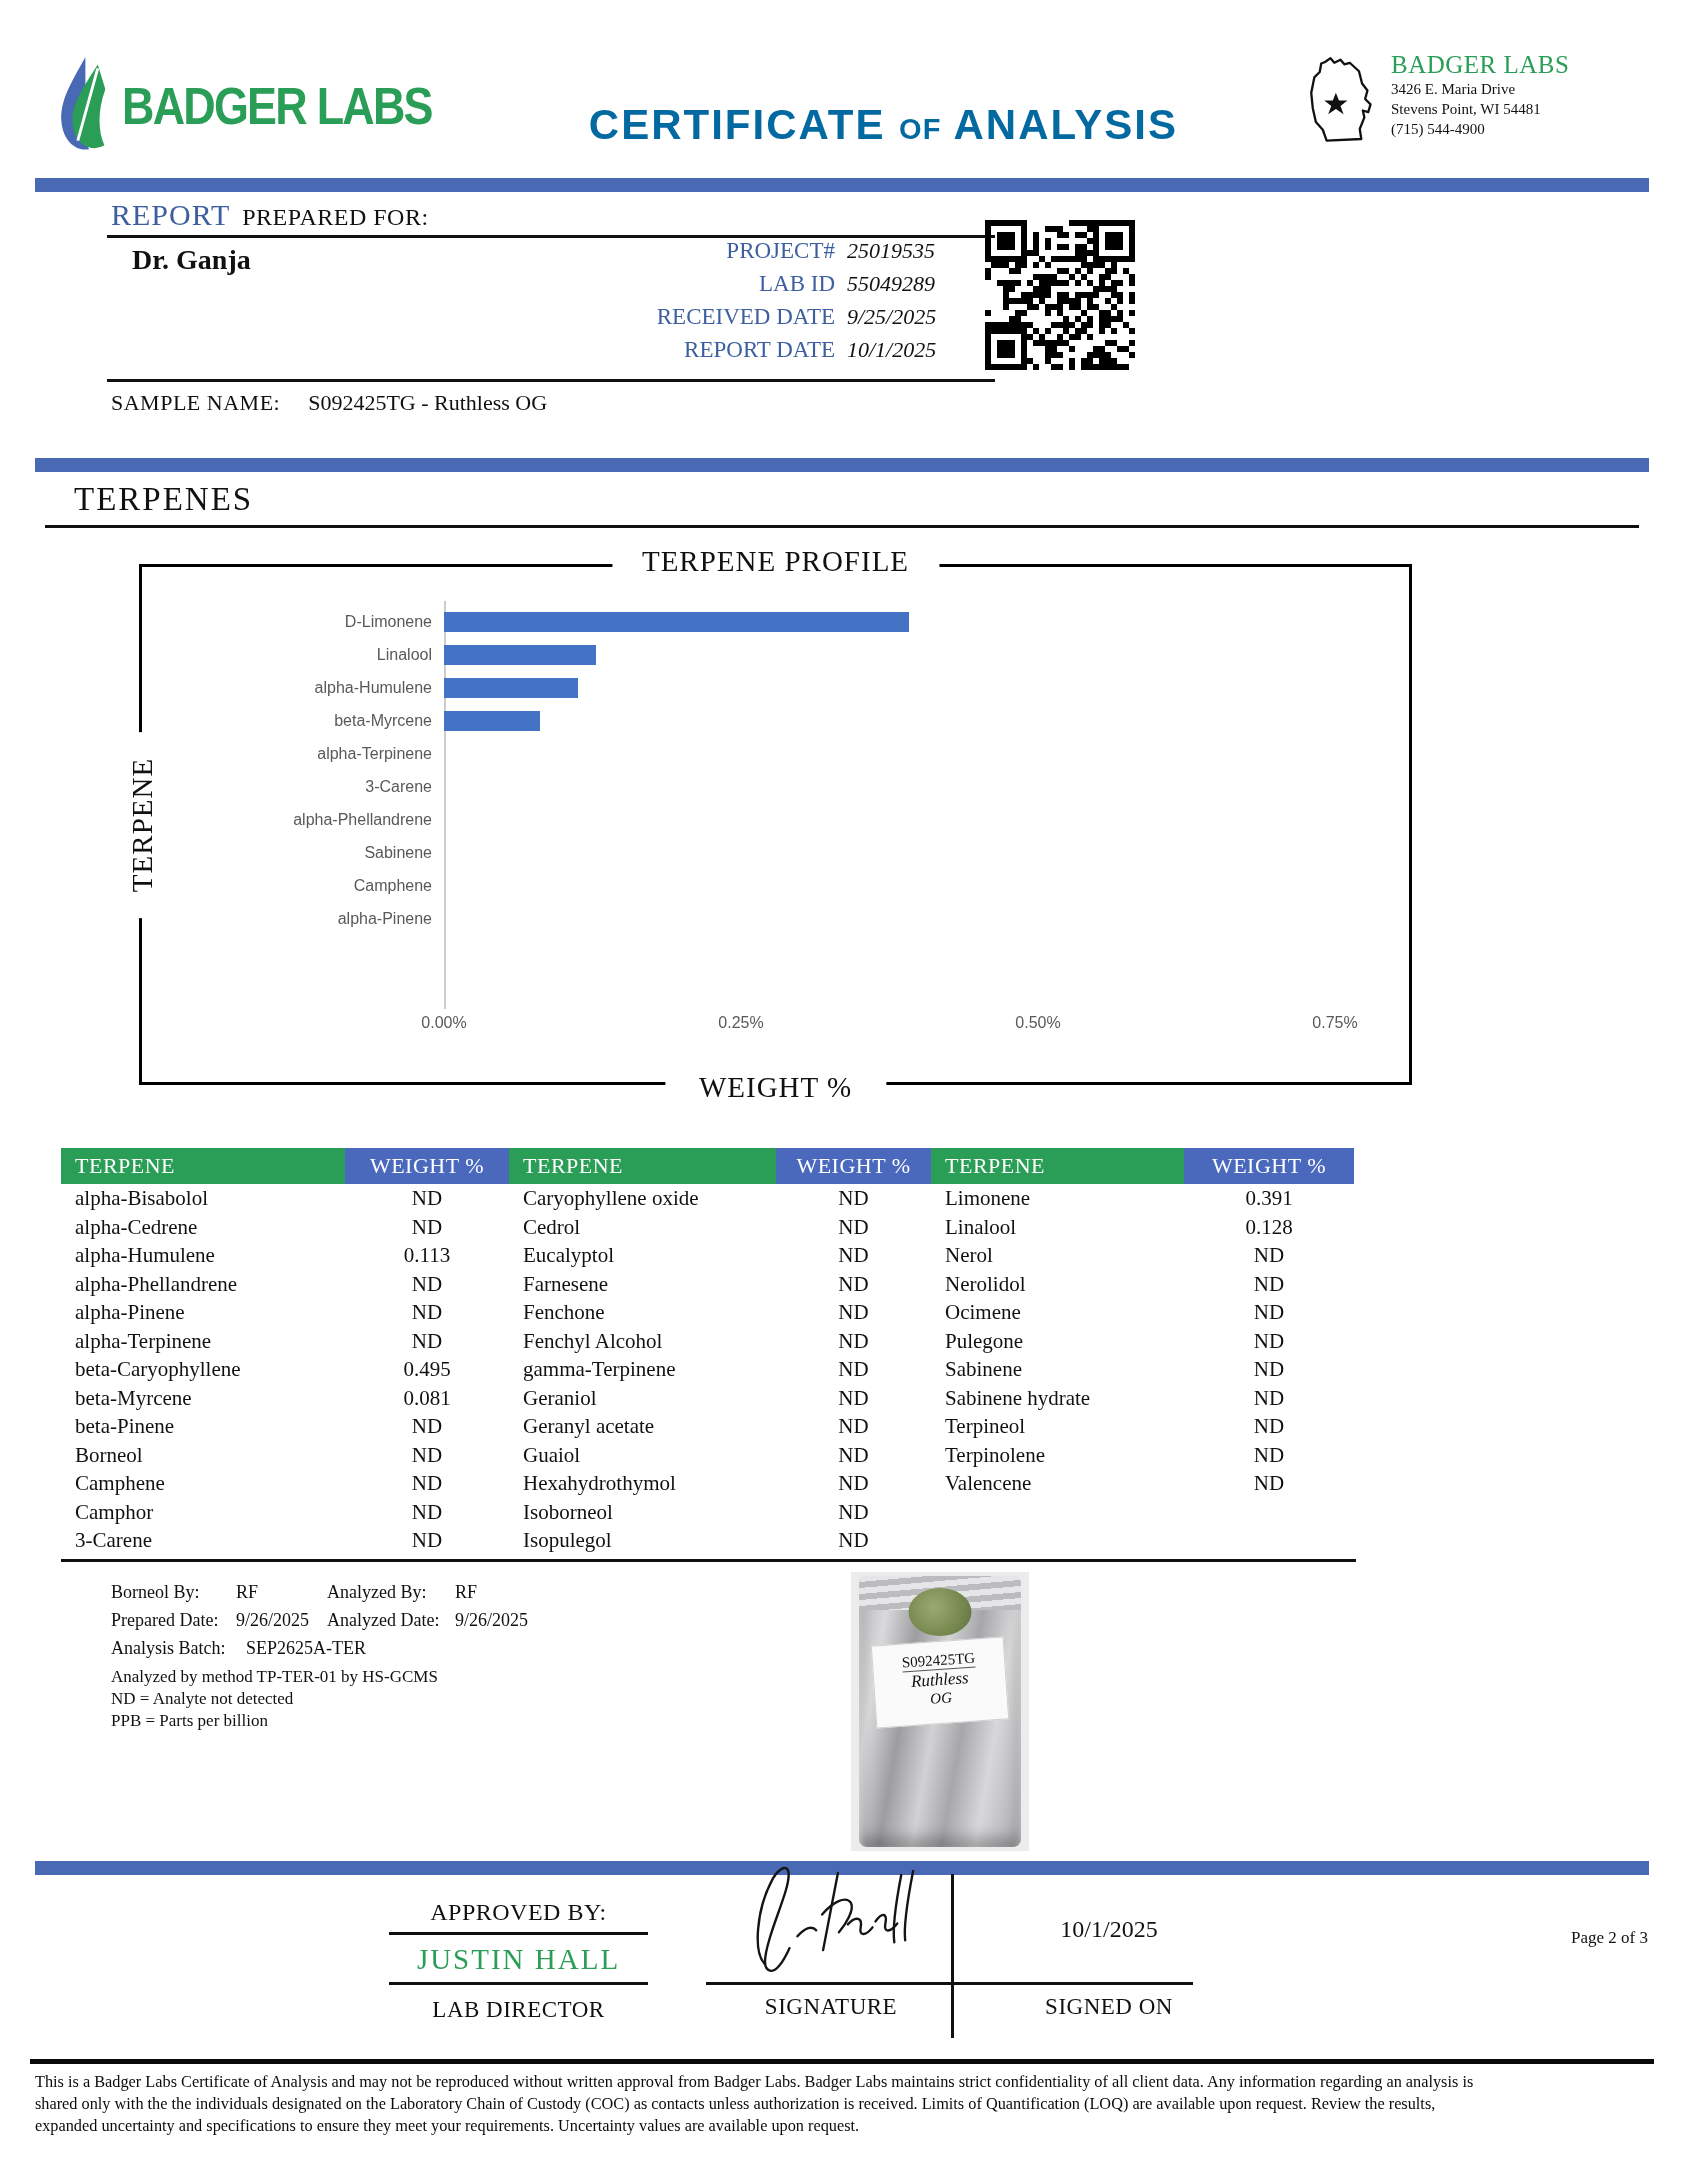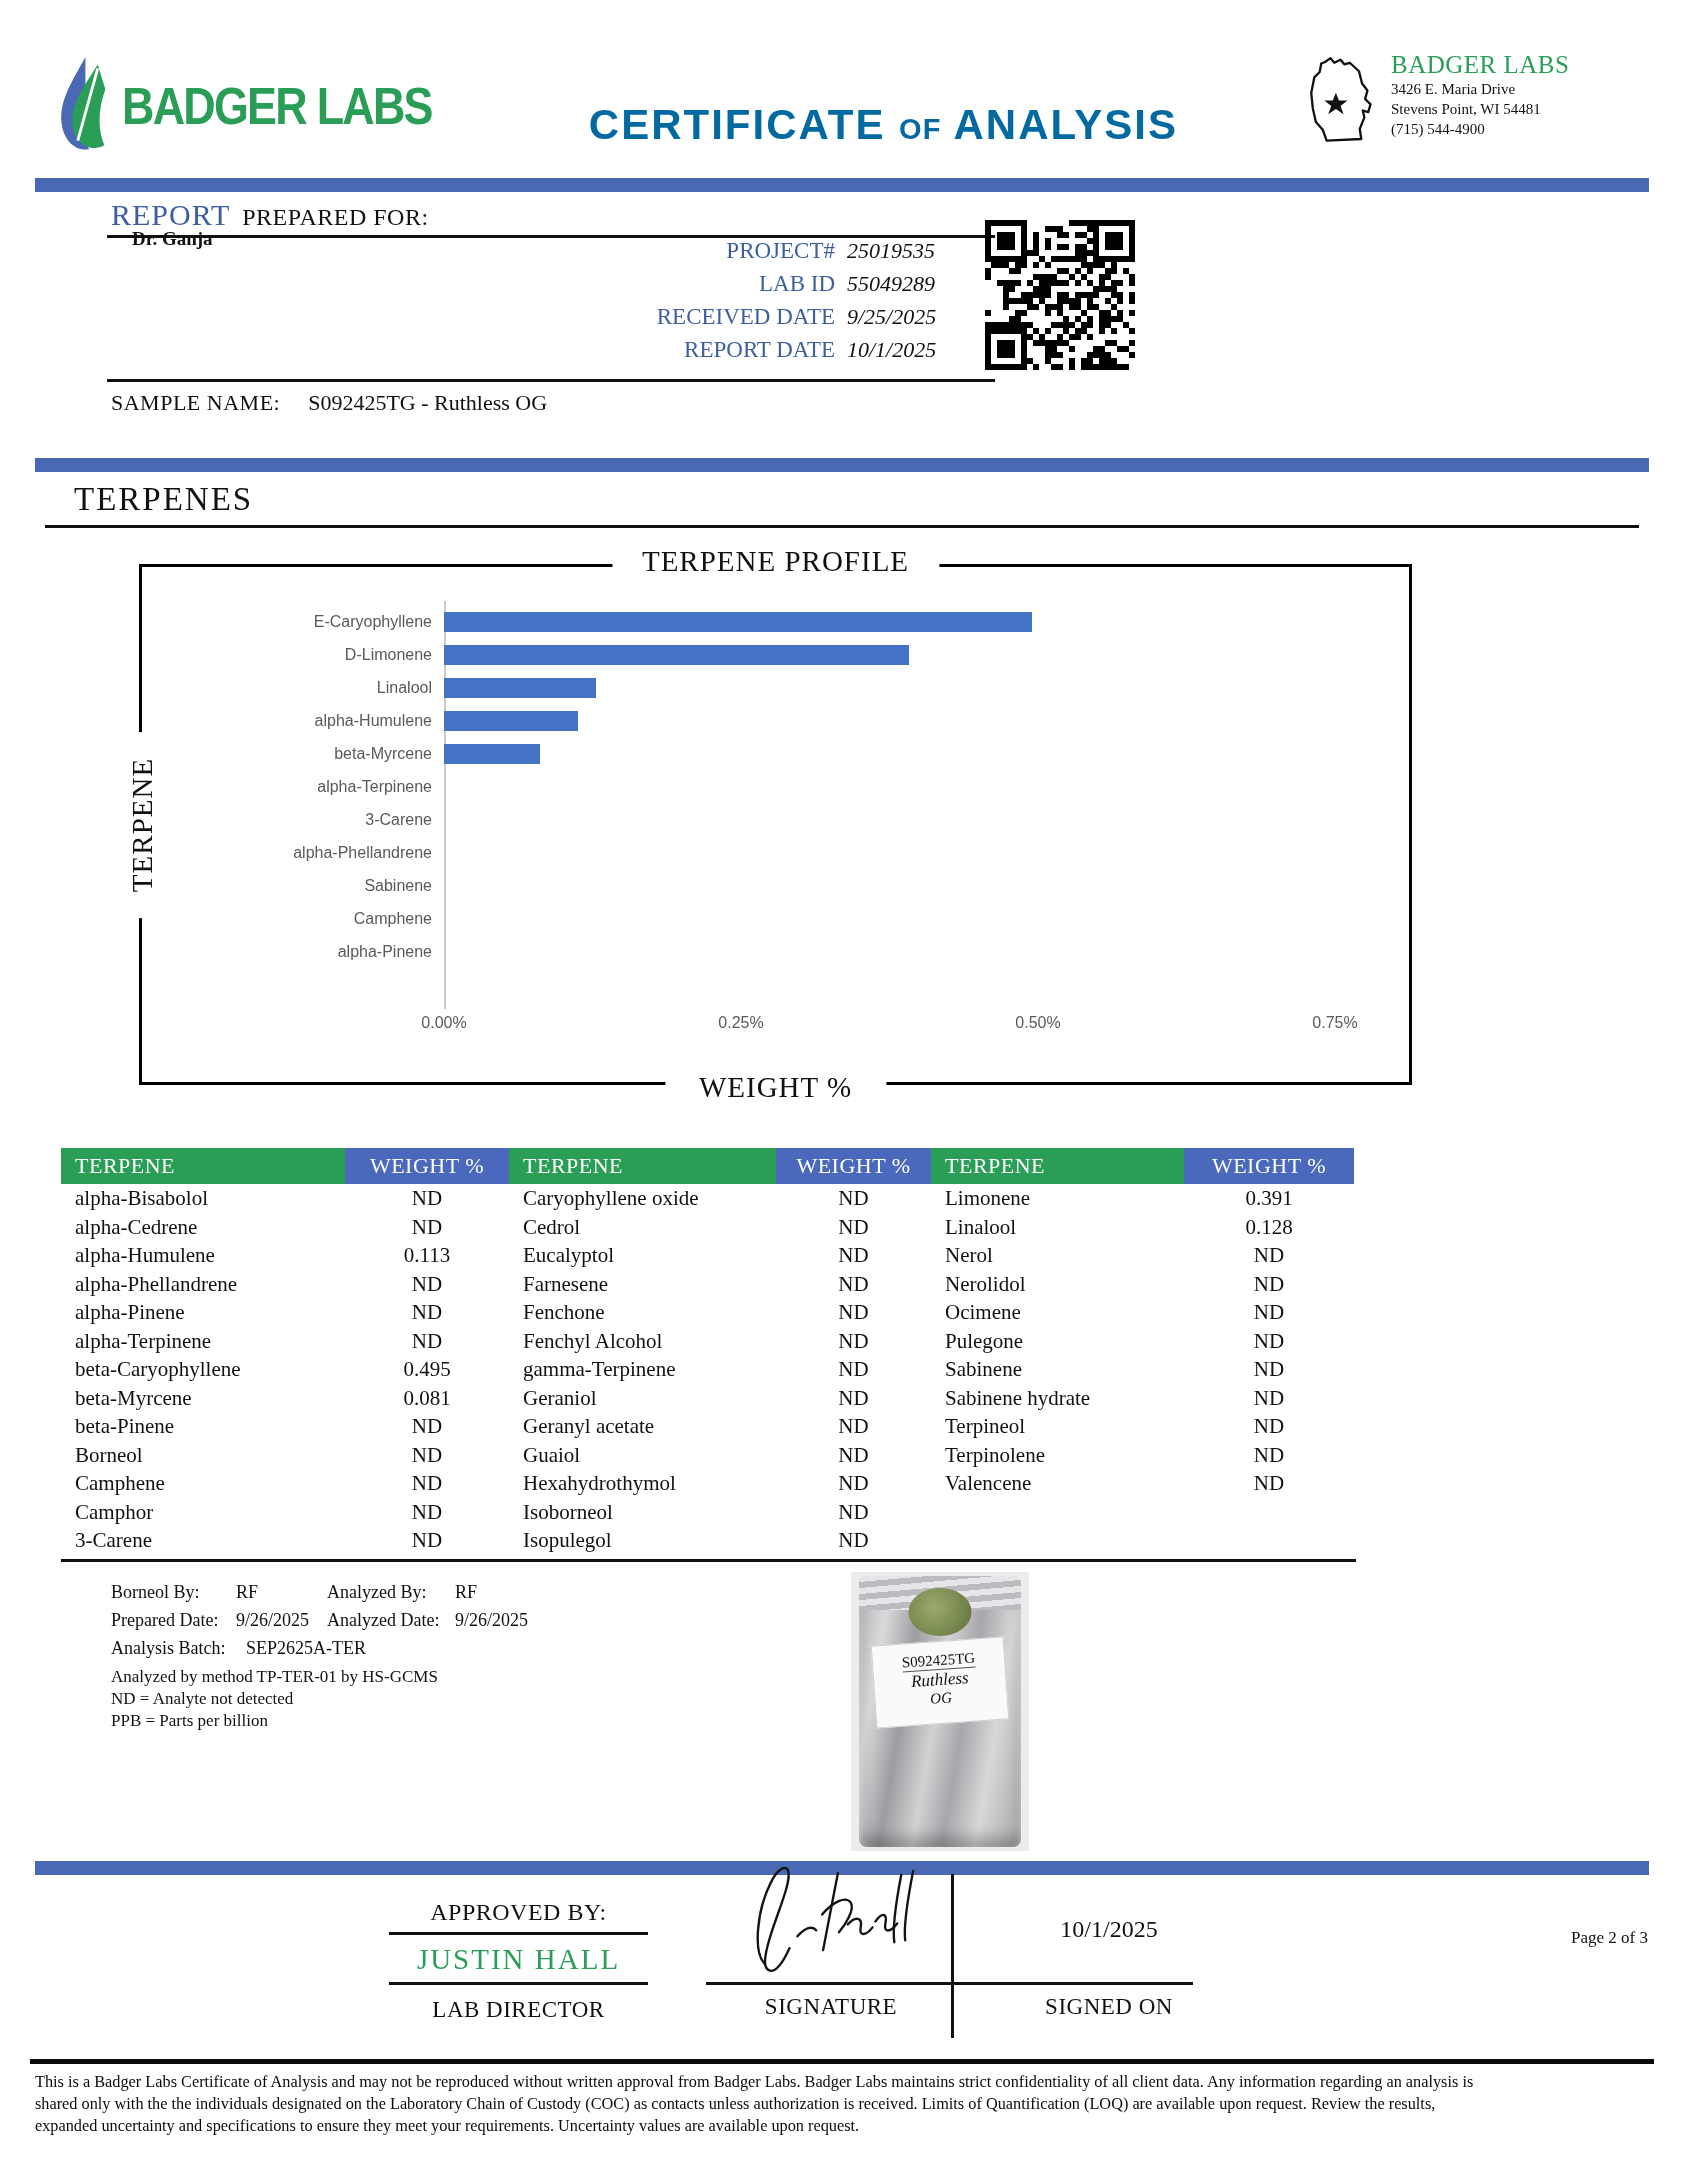--- a/index.html
+++ b/index.html
@@ -15,21 +15,21 @@
   .lab-lines .lab-name{font-size:25px;color:var(--brand-green,#2a9e57);letter-spacing:0.5px;}
   .lab-lines .addr{font-size:15px;line-height:20px;color:#111;}
 
   .blue-bar{left:35px;width:1614px;height:14px;background:var(--accent-blue,#4a69b4);}
 
   
   .report-heading{left:111px;top:198px;display:flex;align-items:baseline;gap:12px;white-space:nowrap;}
   .report-word{font-size:30px;letter-spacing:1px;color:var(--label-blue,#3d5f9f);}
   .prepared-word{font-size:24px;letter-spacing:0.5px;color:#111;}
   .rule{background:#101010;height:3px;}
-  .client-name{left:132px;top:228px;font-size:19px;font-weight:700;}
+  .client-name{left:132px;top:244px;font-size:28px;font-weight:700;}
   .fields{left:495px;top:238px;width:515px;}
   .field-row{display:flex;align-items:baseline;height:33px;}
   .field-label{flex:1;text-align:right;padding-right:12px;color:var(--label-blue,#3d5f9f);font-size:23px;}
   .field-value{width:163px;text-align:left;font-size:22px;color:#111;font-style:italic;}
   .qr{left:985px;top:220px;}
   .sample-row{left:111px;top:390px;display:flex;gap:28px;align-items:baseline;white-space:nowrap;}
   .sample-label{font-size:22px;letter-spacing:0.5px;}
   .sample-value{font-size:22px;}
 
   
@@ -495,24 +495,20 @@
 <div class="abs rule" style="left:45px;top:525px;width:1594px;"></div>
 
 <div class="abs chart-box">
   <div class="chart-title">TERPENE PROFILE</div>
   <div class="chart-ylabel">TERPENE</div>
   <div class="chart-xlabel">WEIGHT %</div>
   <div class="plot">
     <div class="axis-line"></div>
     <div class="crows">
         <div class="crow">
-          <span class="clab">E-Caryophyllene</span>
-          <div class="cbar" style="width: 588px; background: rgb(68, 114, 196);"></div>
-        </div>
-        <div class="crow">
           <span class="clab">D-Limonene</span>
           <div class="cbar" style="width: 465px; background: rgb(68, 114, 196);"></div>
         </div>
         <div class="crow">
           <span class="clab">Linalool</span>
           <div class="cbar" style="width: 152px; background: rgb(68, 114, 196);"></div>
         </div>
         <div class="crow">
           <span class="clab">alpha-Humulene</span>
           <div class="cbar" style="width: 134px; background: rgb(68, 114, 196);"></div>

